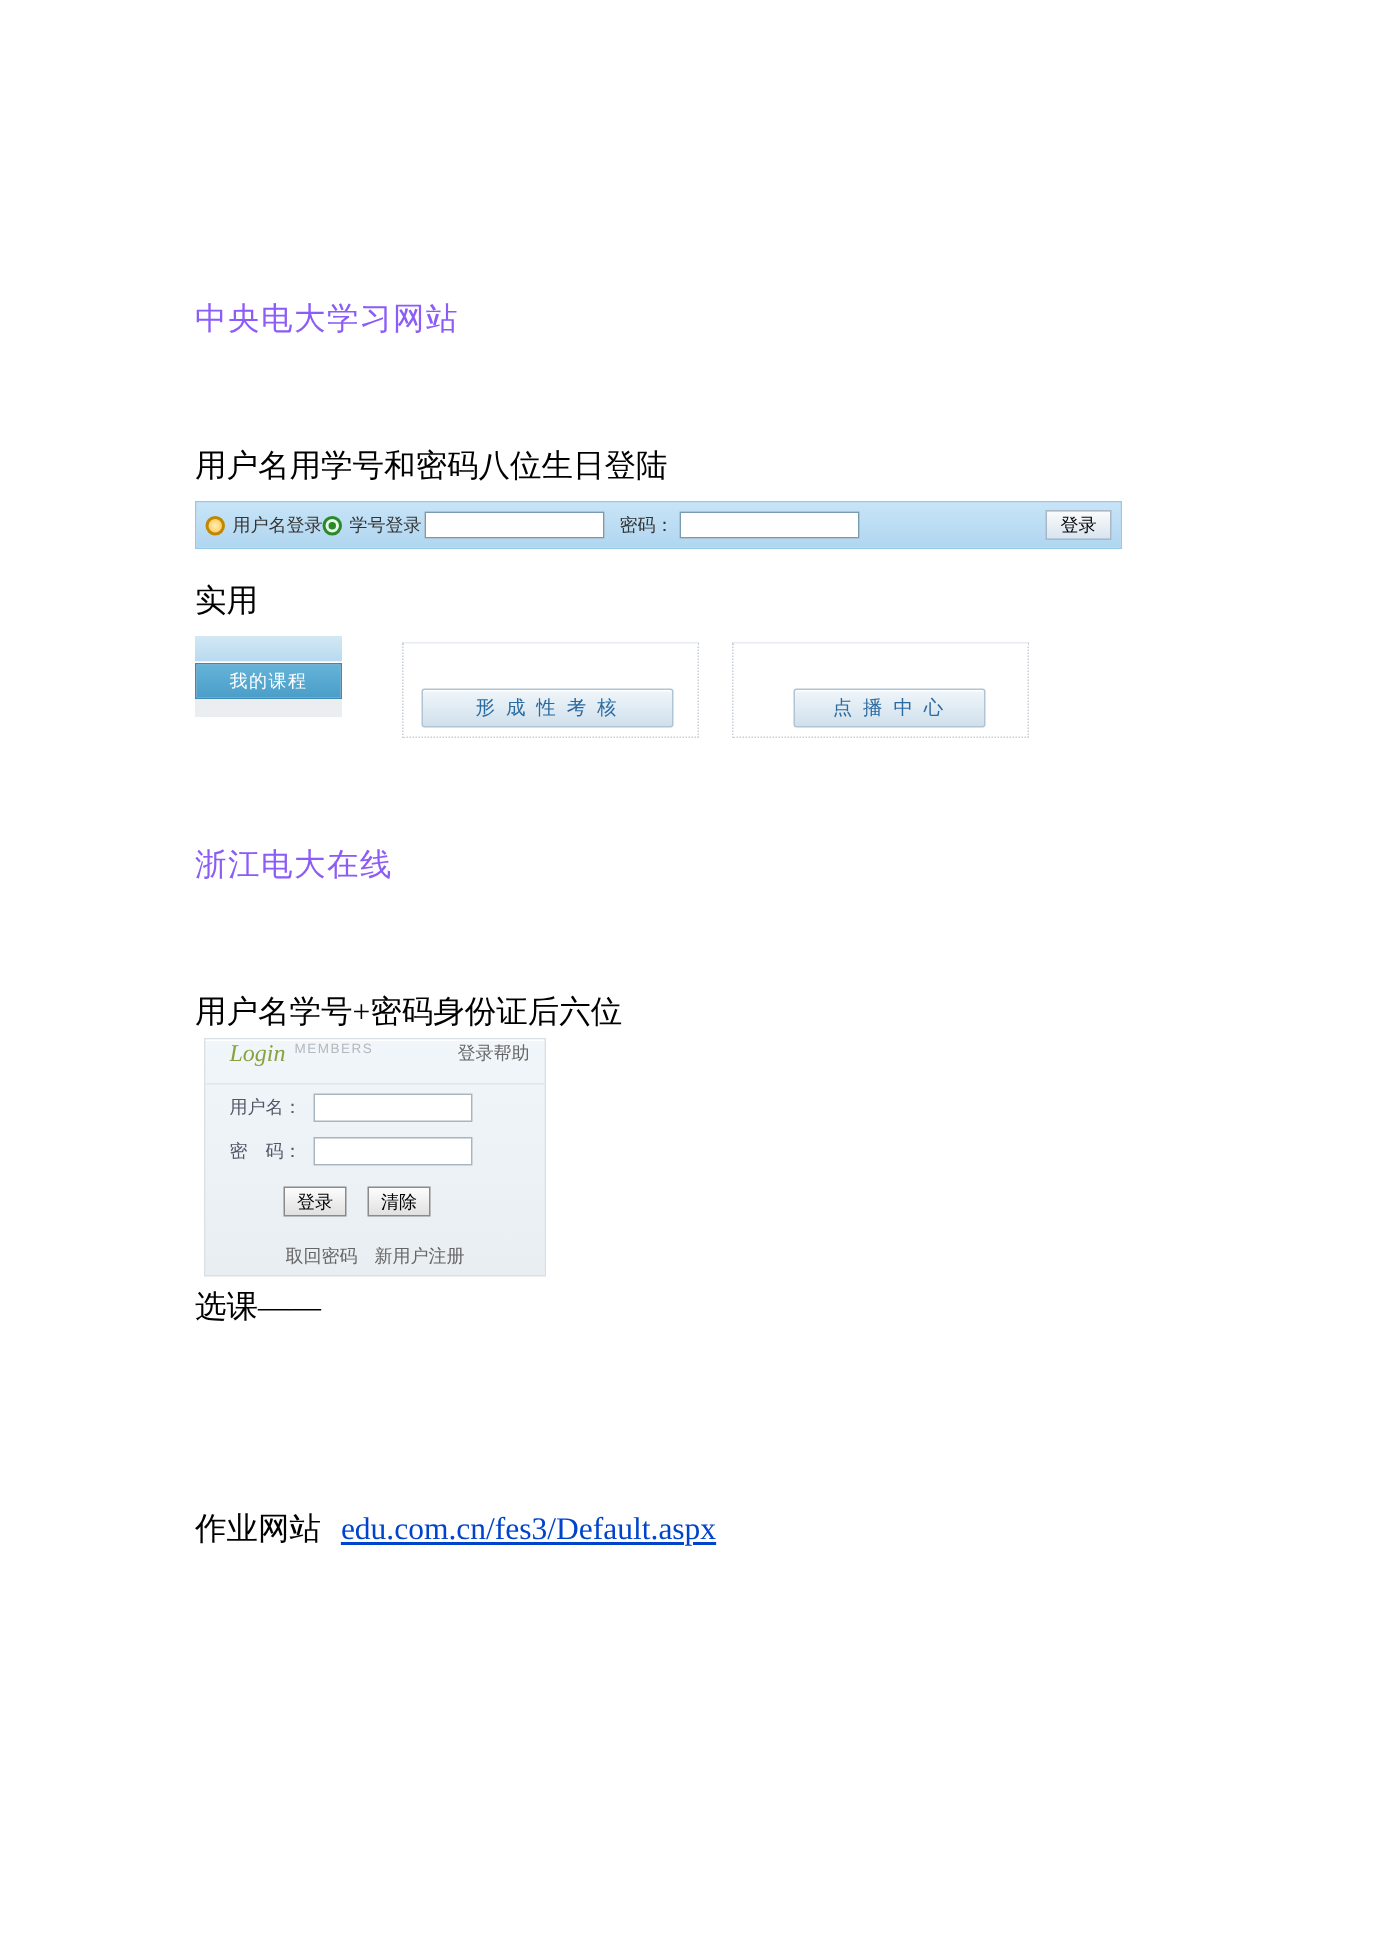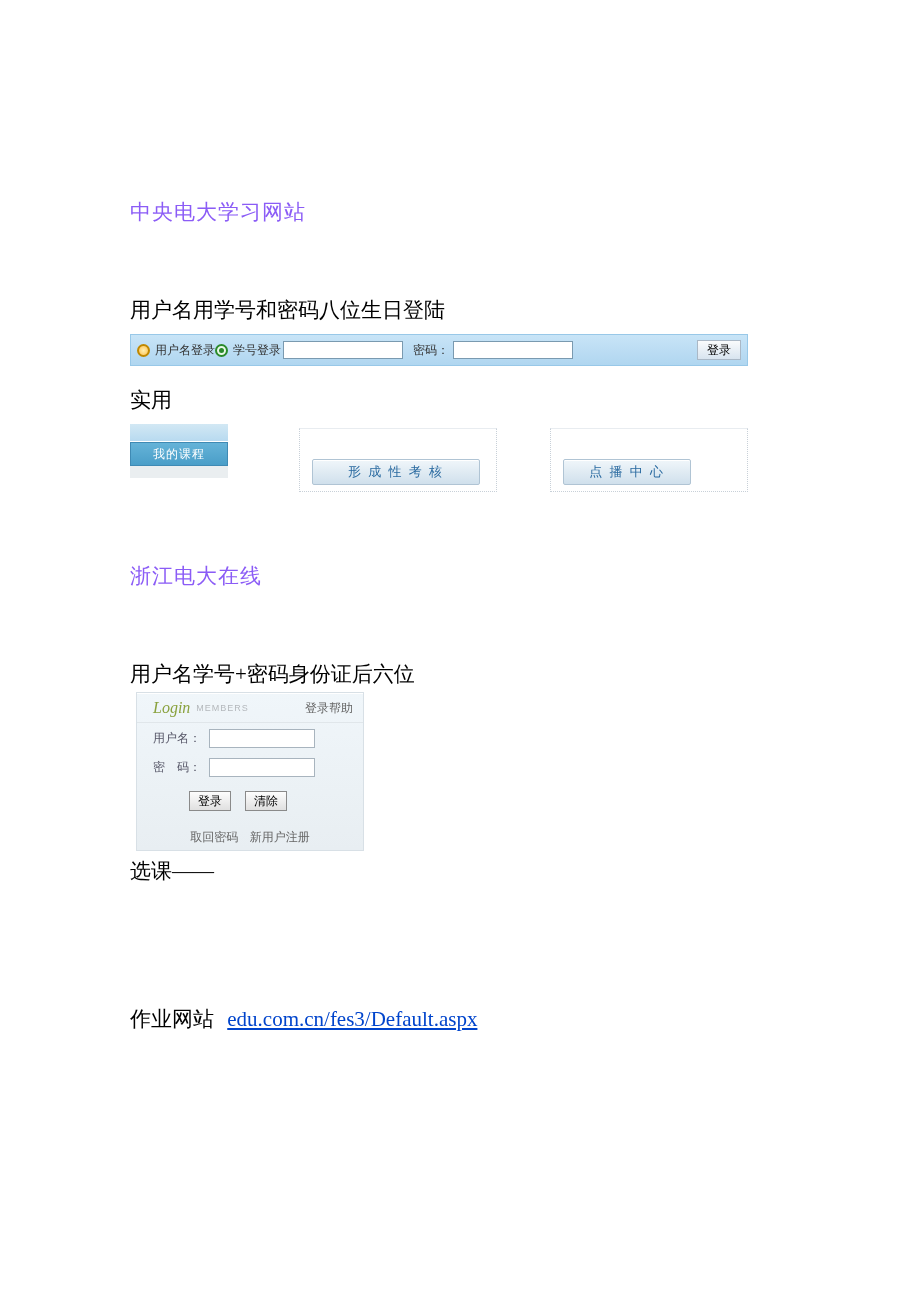--- a/index.html
+++ b/index.html
@@ -76,21 +76,20 @@
       font-family: inherit;
     }
     .login-bar .gap1 { }
 
     .practical { font-size: 21px; margin-bottom: 10px; }
 
     .ui-row2 {
       display: flex;
       width: 618px;
       align-items: flex-start;
-      justify-content: space-between;
     }
     .my-course-block {
       width: 98px;
     }
     .my-course-top {
       height: 18px;
       background: linear-gradient(#d2e8f4,#b8daf0);
       border-bottom: 1px solid #fff;
     }
     .my-course-tab {
@@ -150,21 +149,21 @@
     .lb2-title .icon-swirl {
       width: 30px; height: 14px;
       background: radial-gradient(circle at 30% 50%, #6eb03c 30%, transparent 31%),
                   radial-gradient(circle at 55% 50%, #4a90c8 30%, transparent 31%),
                   radial-gradient(circle at 80% 50%, #e0c030 30%, transparent 31%);
       border-radius: 6px;
     }
     .lb2-loginrow {
       height: 30px;
       padding: 0 10px 0 16px;
-      display: flex; align-items: center;
+      display: flex; 
       border-top: 1px solid #fff;
       border-bottom: 1px solid #e0e6ea;
     }
     .lb2-loginrow .login-word {
       font-family: Georgia, serif;
       font-style: italic;
       color: #8aa23e;
       font-size: 16px;
       letter-spacing: 0;
       margin-right: 6px;
@@ -226,21 +225,21 @@
       <div class="my-course-top"></div>
       <div class="my-course-tab">我的课程</div>
       <div class="my-course-bot"></div>
     </div>
     <div style="width:40px"></div>
     <div class="button-card">
       <div class="btn3d">形 成 性 考 核</div>
     </div>
     <div style="width:22px"></div>
     <div class="button-card">
-      <div class="btn3d" style="left:12px;width:128px">点 播 中 心</div>
+      <div class="btn3d" style="left:40px;width:128px">点 播 中 心</div>
     </div>
   </div>
 
   <div class="gap-70"></div>
 
   <div class="heading">浙江电大在线</div>
   <div class="sub-text" style="margin-bottom:4px">用户名学号+密码身份证后六位</div>
 
   <div class="login-box2">
     <div class="lb2-loginrow">

